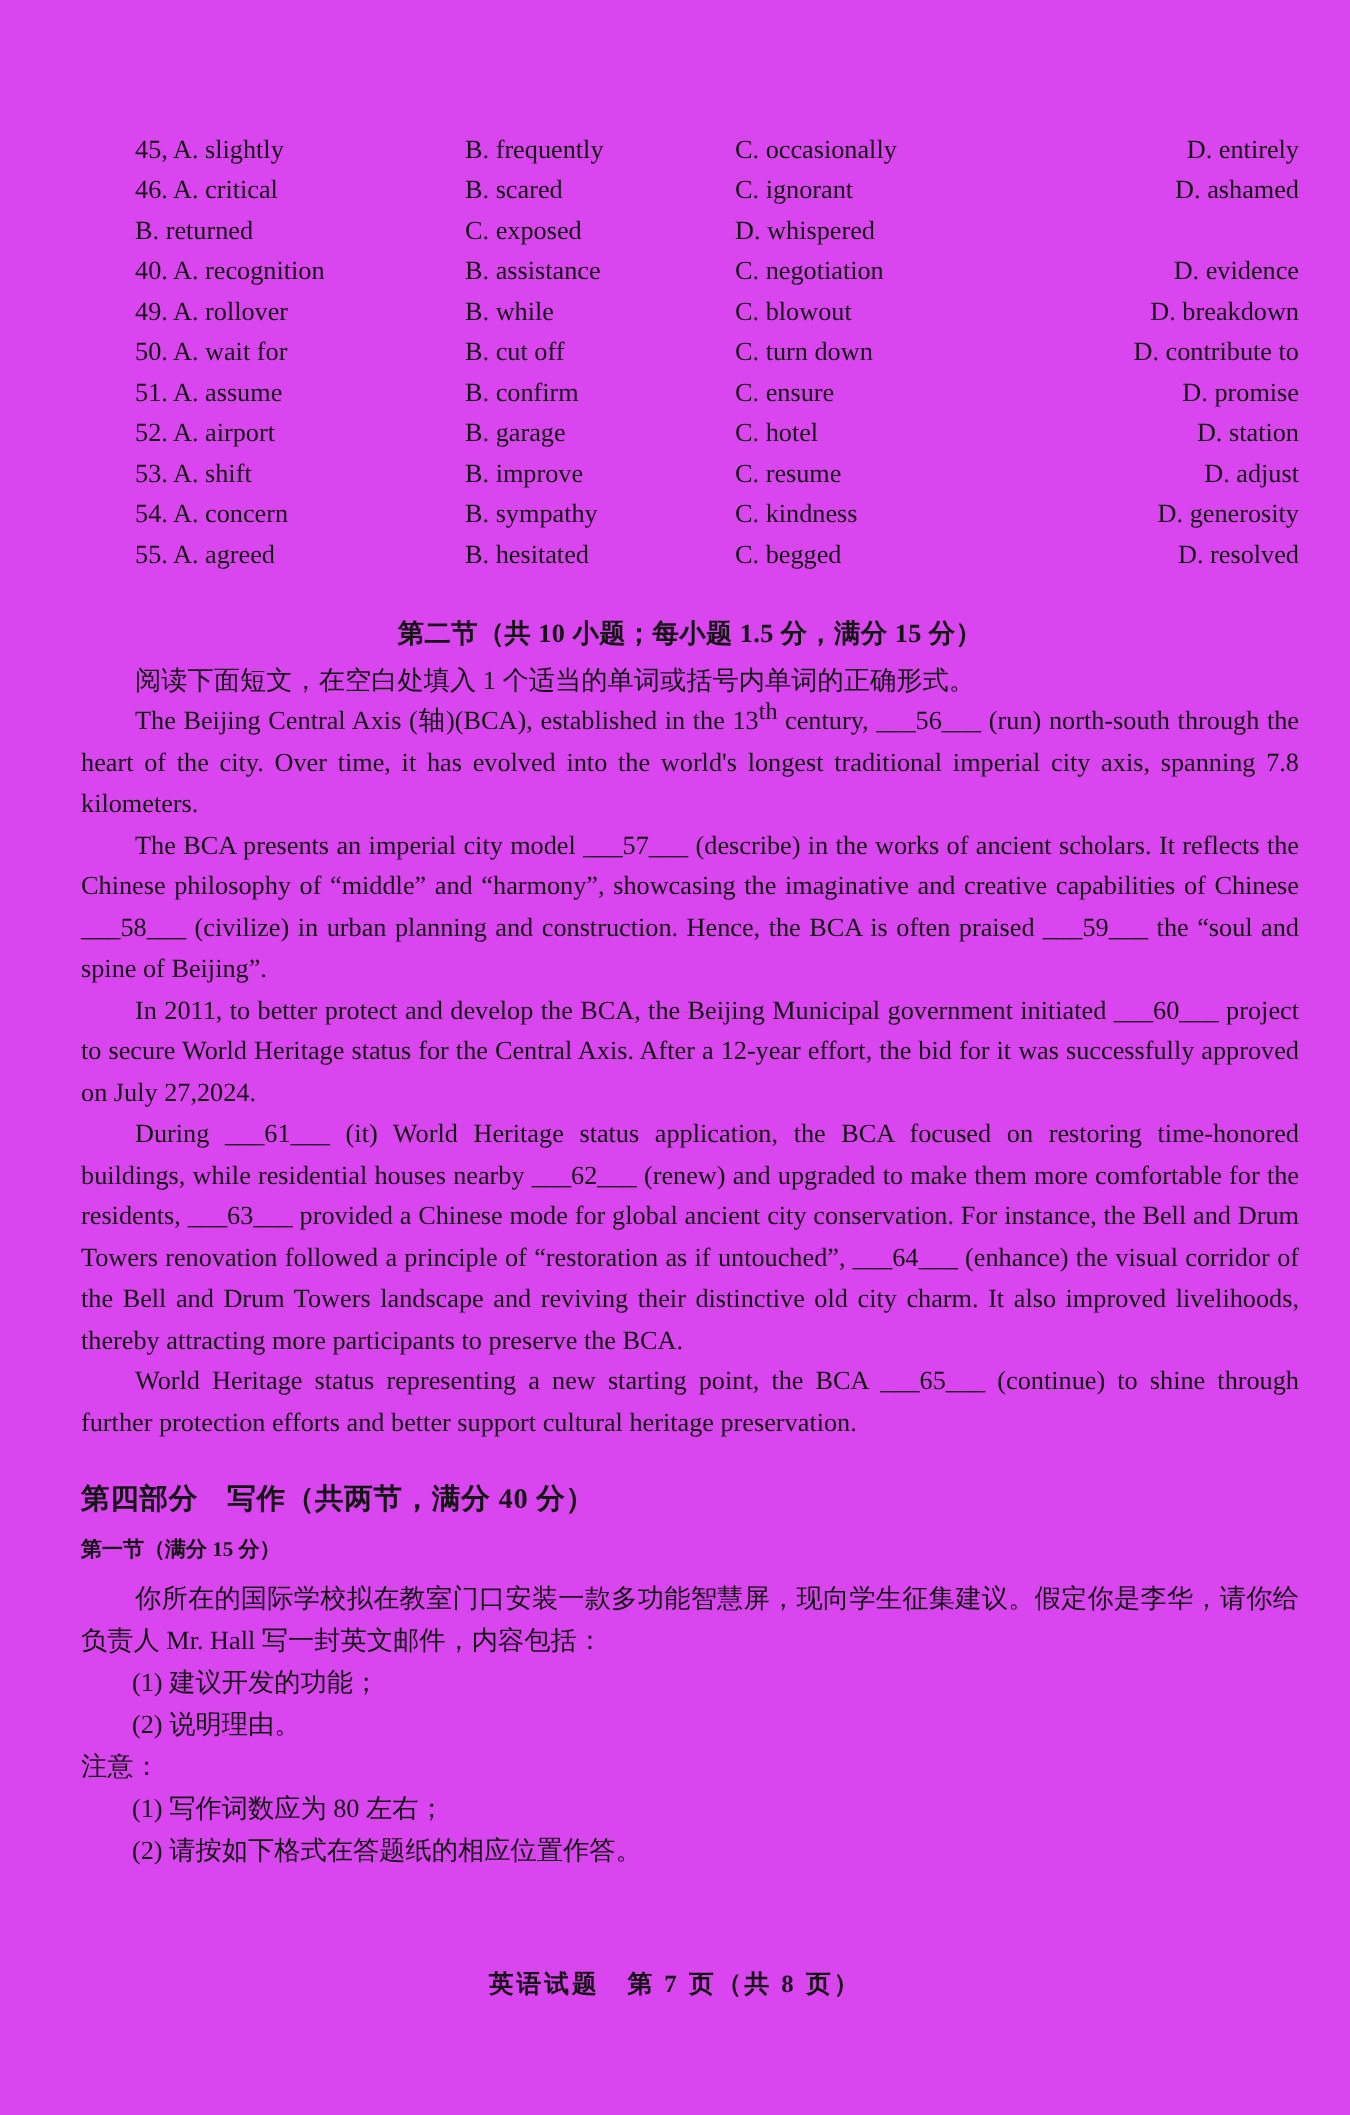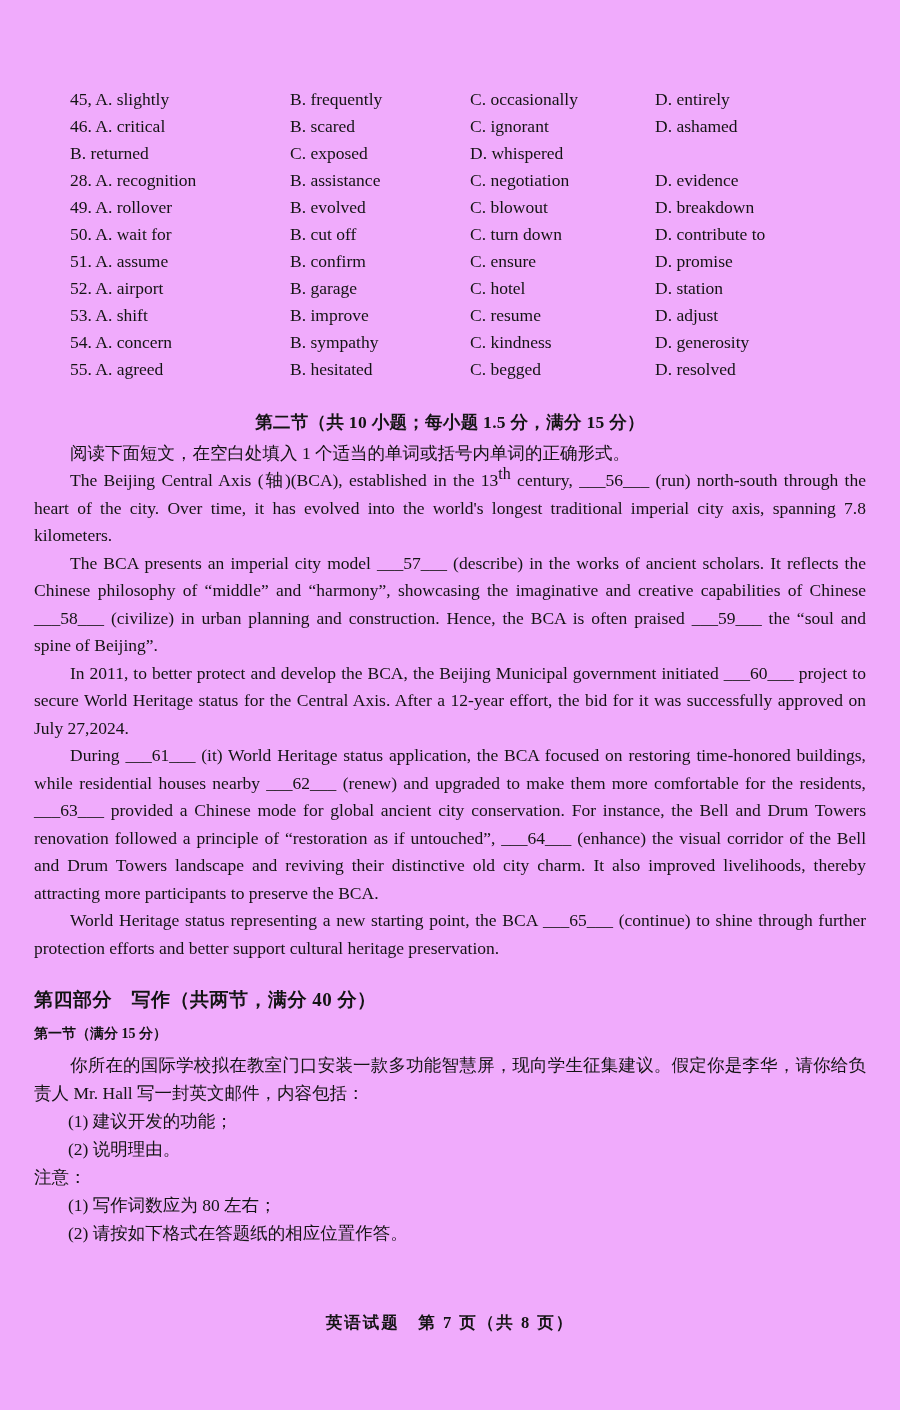--- a/index.html
+++ b/index.html
@@ -1,35 +1,35 @@
 <!DOCTYPE html>
 <html><head>
 <meta charset="utf-8">
 <style>
   * { box-sizing: border-box; }
   html, body { margin: 0; padding: 0; background: #e9e9e9; }
   .page {
     width: 900px;
     height: 1410px;
     margin: 0 auto;
-    background: #f0abfc;
+    background: #d946ef;
     color: #141414;
     font-family: "Liberation Serif", serif;
     font-size: 17.5px;
     position: relative;
-    padding: 86px 34px 40px 34px;
+    padding: 86px 34px 40px 54px;
   }
   
   .options { margin-left: 36px; }
   .opt-row { display: flex; line-height: 27px; }
   .opt-cell { white-space: nowrap; }
   .opt-cell:nth-child(1) { width: 220px; }
   .opt-cell:nth-child(2) { width: 180px; }
   .opt-cell:nth-child(3) { width: 185px; }
-  .opt-cell:nth-child(4) { flex: 1; }
+  .opt-cell:nth-child(4) { flex: 1; text-align: right; }
 
   
   .sec-heading {
     font-weight: bold;
     font-size: 17.5px;
     margin: 26px 0 4px 0;
     line-height: 27px;
     letter-spacing: 0.3px;
     text-align: center;
   }
@@ -99,28 +99,28 @@
       <span class="opt-cell">B. scared</span>
       <span class="opt-cell">C. ignorant</span>
       <span class="opt-cell">D. ashamed</span>
     </div>
     <div class="opt-row">
       <span class="opt-cell">B. returned</span>
       <span class="opt-cell">C. exposed</span>
       <span class="opt-cell">D. whispered</span>
     </div>
     <div class="opt-row">
-      <span class="opt-cell">28. A. recognition</span>
+      <span class="opt-cell">40. A. recognition</span>
       <span class="opt-cell">B. assistance</span>
       <span class="opt-cell">C. negotiation</span>
       <span class="opt-cell">D. evidence</span>
     </div>
     <div class="opt-row">
       <span class="opt-cell">49. A. rollover</span>
-      <span class="opt-cell">B. evolved</span>
+      <span class="opt-cell">B. while</span>
       <span class="opt-cell">C. blowout</span>
       <span class="opt-cell">D. breakdown</span>
     </div>
     <div class="opt-row">
       <span class="opt-cell">50. A. wait for</span>
       <span class="opt-cell">B. cut off</span>
       <span class="opt-cell">C. turn down</span>
       <span class="opt-cell">D. contribute to</span>
     </div>
     <div class="opt-row">

